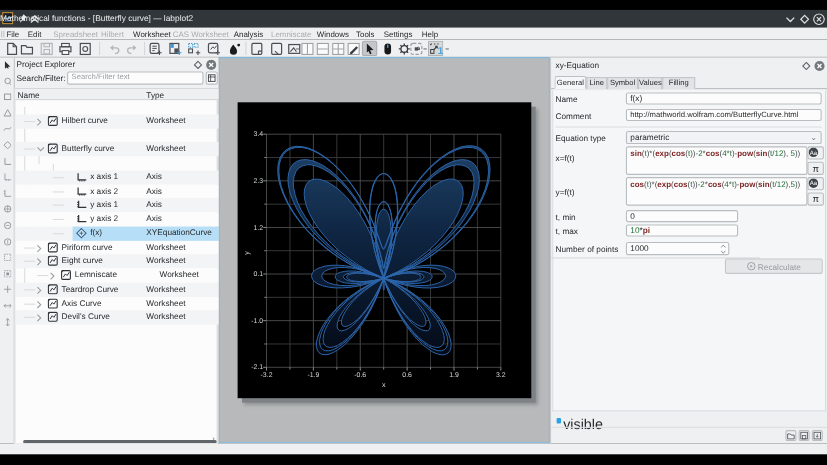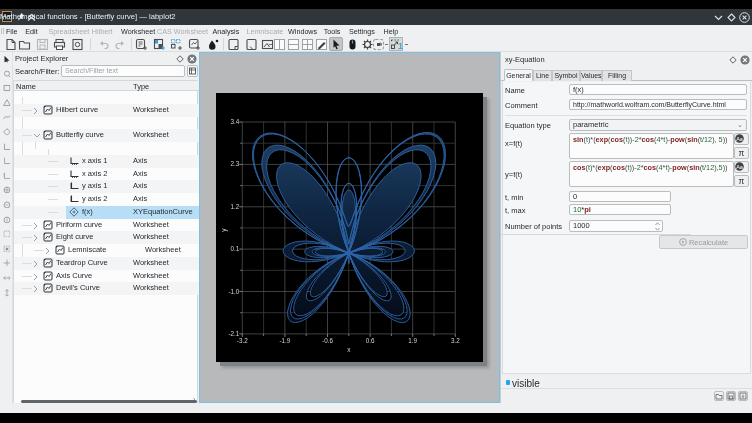--- a/index.html
+++ b/index.html
@@ -680,21 +680,21 @@
           <svg width="5" height="4" viewBox="0 0 5 4">
             <path d="M0.5 1 2.5 3.2 4.5 1" fill="none" stroke="#7e8285" stroke-width="0.8"></path>
           </svg>
         </span></div>
     <div class="abs" style="left:0px;top:181.5px;width:190px;height:1px;background:#d6d8da"></div>
     <div class="abs" style="left:158px;top:183px;width:89px;height:14px;background:#e4e6e7;border:1px solid #c6c9cb;border-radius:2px;text-align:center;font-size:7.5px;line-height:13px;color:#989da0"><svg width="8" height="8" viewBox="0 0 8 8" style="display:inline-block;vertical-align:-1px">
           <circle cx="4" cy="4" r="3.4" fill="none" stroke="#9aa0a3" stroke-width="0.9"></circle>
           <path d="M3.2 2.6 5.4 4 3.2 5.4z" fill="#9aa0a3"></path>
         </svg> Recalculate</div>
     <div class="abs" style="left:4.5px;top:328px;width:4.5px;height:4.5px;background:#27a3e7;border-radius:1px"></div>
-    <div class="abs" style="left:11px;top:325.5px;font-size:10px;color:#26292c">visible</div>
+    <div class="abs" style="left:11px;top:325.5px;font-size:13px;color:#26292c">visible</div>
     <div class="abs" style="left:0px;top:335.7px;width:252px;height:1px;background:#dcdee0"></div>
     <div class="abs" style="left:213px;top:339px;width:10px;height:10px;border:1px solid #b9bdc0;border-radius:2px">
         <svg width="8" height="8" viewBox="0 0 8 8" style="">
           <path d="M1 2.5h2.5l0.7 1H7v3.5H1z" fill="none" stroke="#55595c" stroke-width="0.8"></path>
         </svg>
       </div>
     <div class="abs" style="left:225px;top:339px;width:10px;height:10px;border:1px solid #b9bdc0;border-radius:2px">
         <svg width="8" height="8" viewBox="0 0 8 8" style="">
           <rect x="1" y="1" width="6" height="6" fill="none" stroke="#55595c" stroke-width="0.8"></rect>
           <rect x="2.5" y="4" width="3" height="3" fill="none" stroke="#55595c" stroke-width="0.7"></rect>

